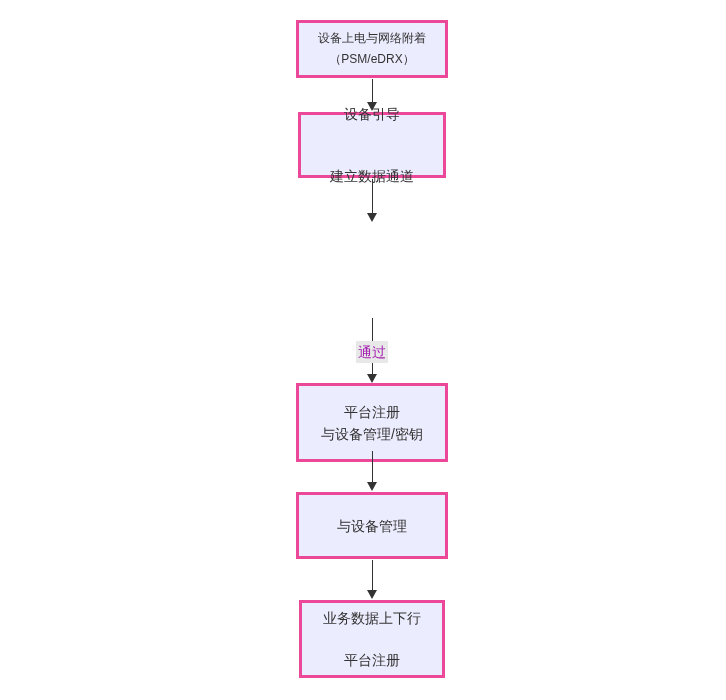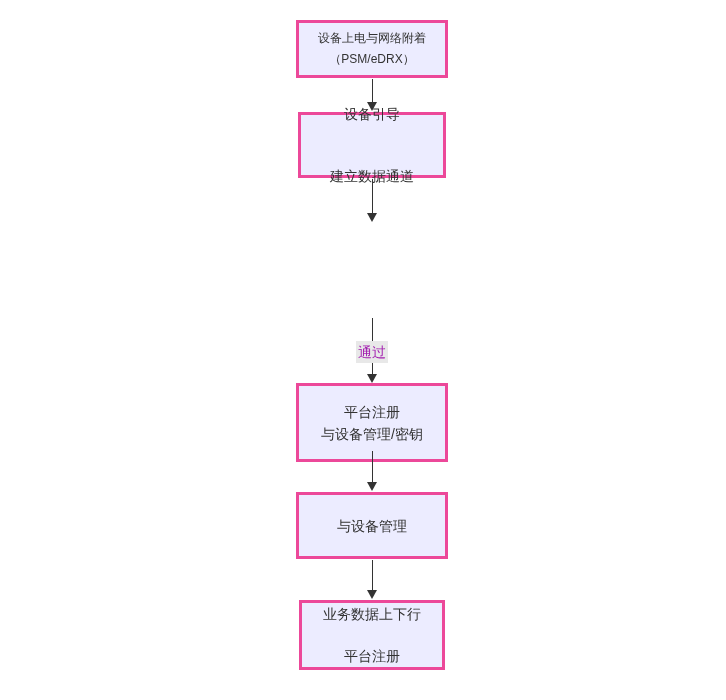--- a/index.html
+++ b/index.html
@@ -134,18 +134,18 @@
 
   <div class="node f14" style="left:296px; top:492px; width:152px; height:67px;">
     <div class="line">与设备管理</div>
   </div>
 
   <div class="edge" style="left:372px; top:560px; height:39px;">
     <div class="edge-line"></div>
     <div class="arrow-head"></div>
   </div>
 
-  <div class="node f14" style="left:299px; top:600px; width:146px; height:70px;gap:20px;">
+  <div class="node f14" style="left:299px; top:600px; width:146px; height:78px;gap:20px;">
     <div class="line">业务数据上下行</div>
     <div class="line">平台注册</div>
   </div>
 
 </div>
 
 </body></html>

